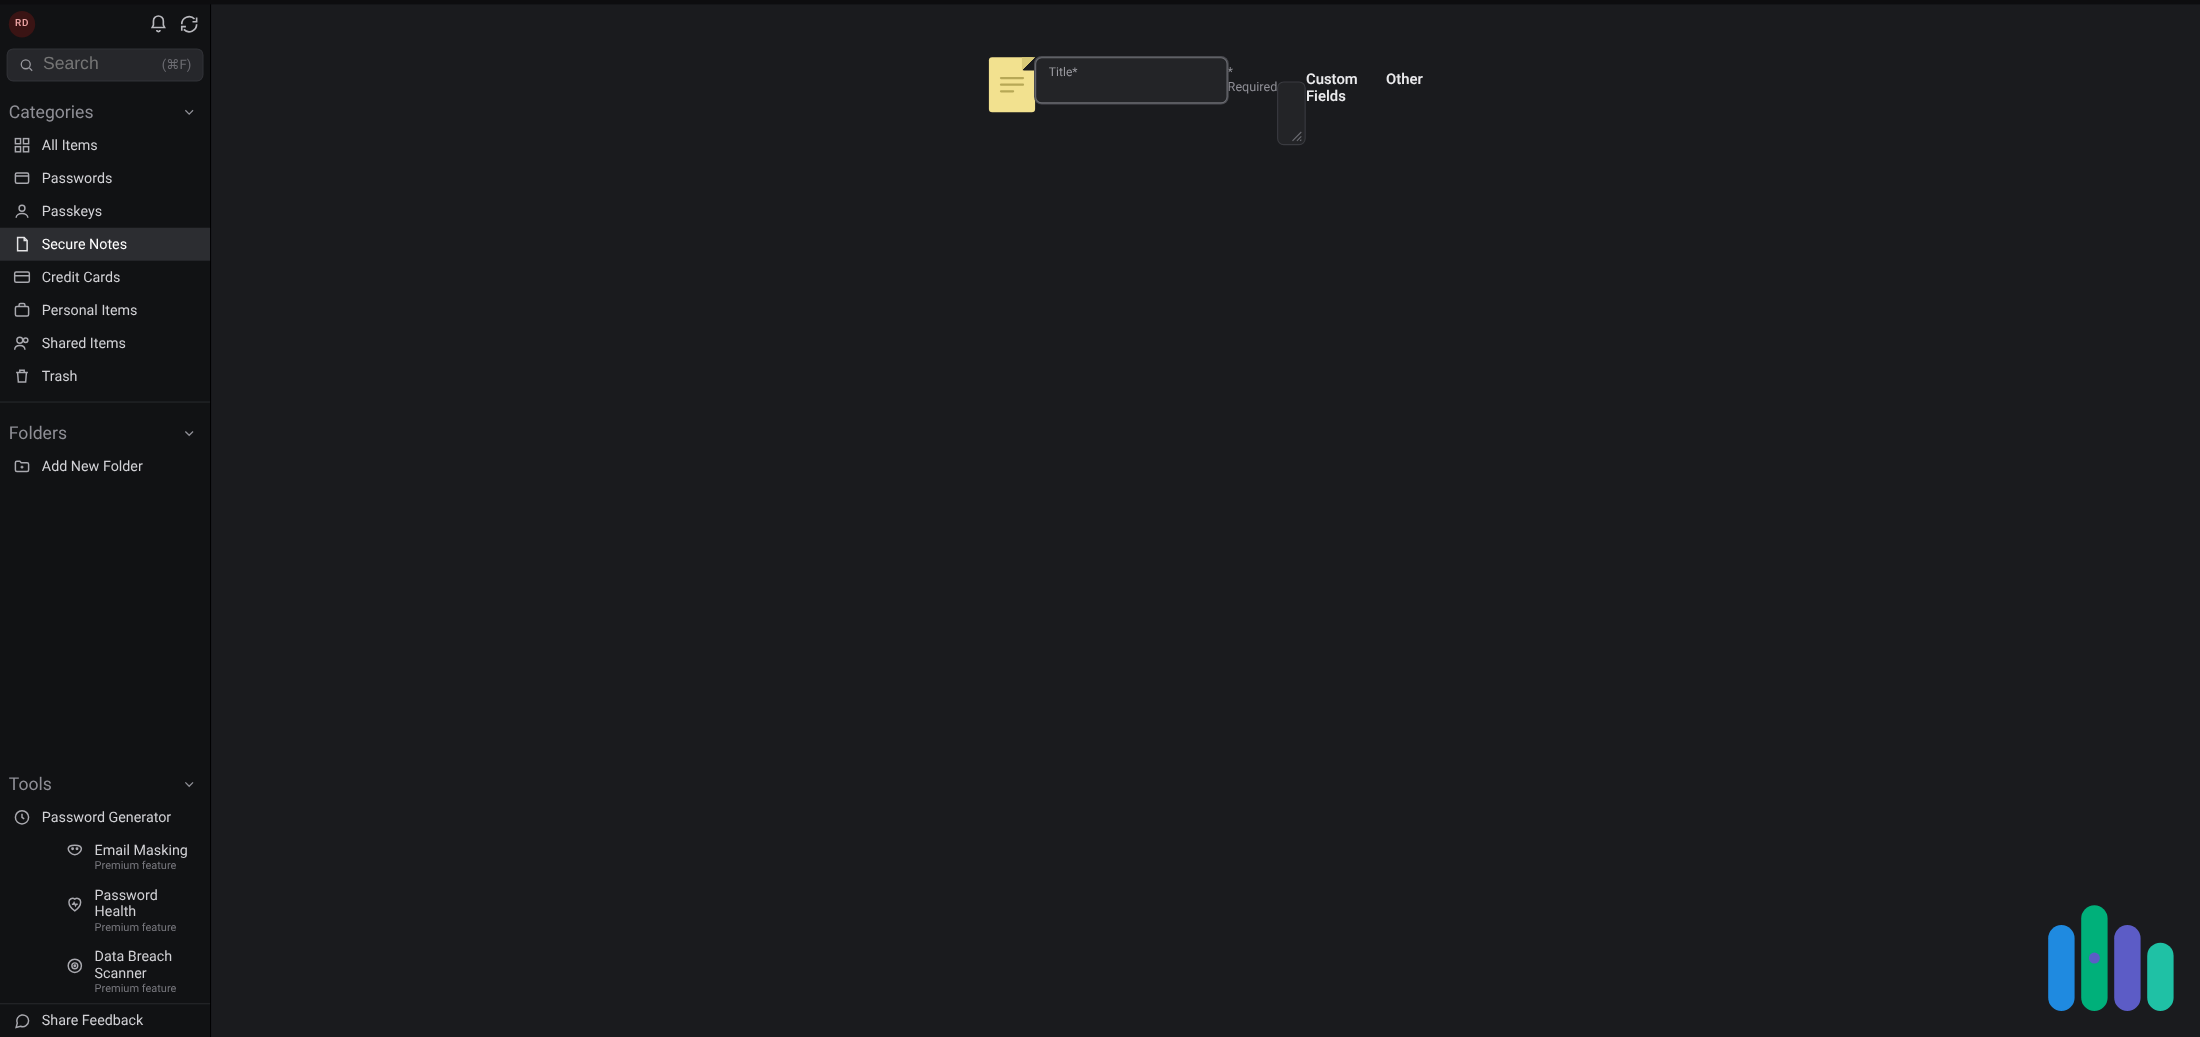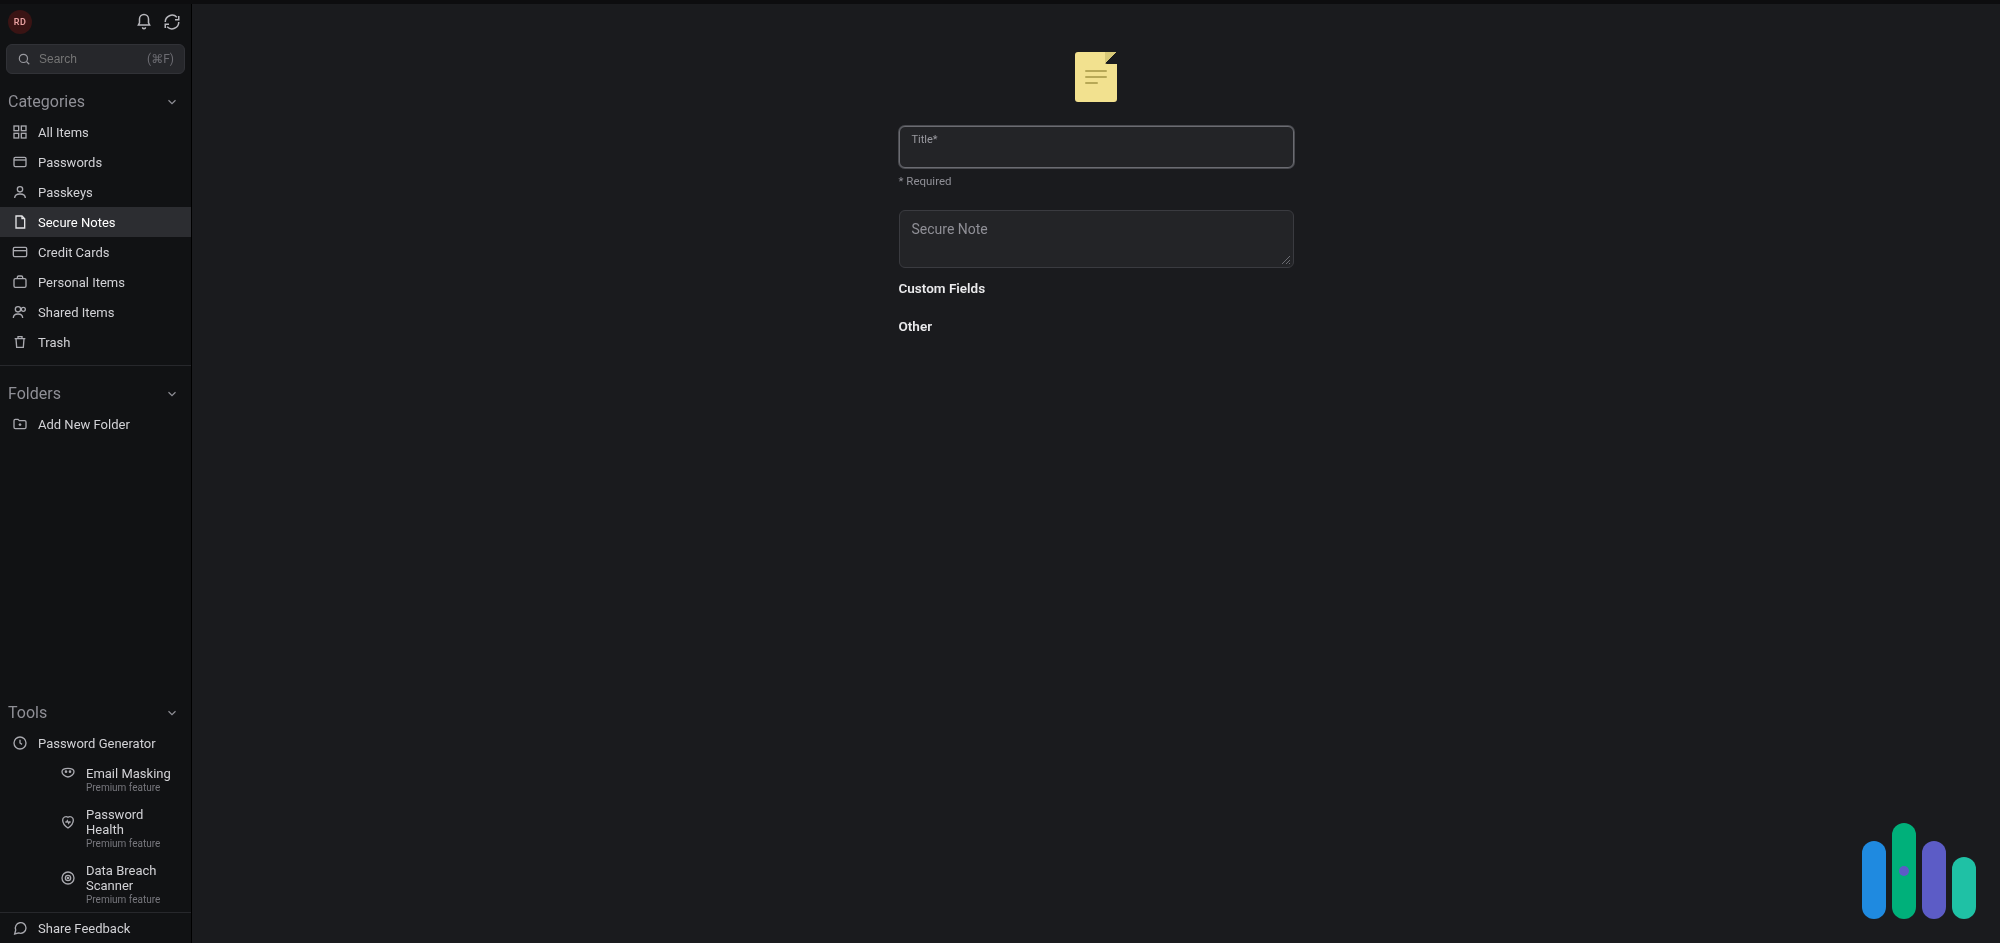--- a/index.html
+++ b/index.html
@@ -65,21 +65,21 @@
     align-items: center;
     padding: 0 10px;
     gap: 8px;
   }
   .search .sicon { width: 14px; height: 14px; color: #9a9aa0; flex-shrink:0; }
   .search input {
     background: transparent;
     border: none;
     outline: none;
     color: #c6c6ca;
-    font-size: 12px;
+    font-size: 16px;
     width: 100%;
   }
   .search .hint {
     color: #6c6c72;
     font-size: 12px;
   }
   .section-header {
     display: flex;
     align-items: center;
     justify-content: space-between;
@@ -112,21 +112,21 @@
     flex: 1;
     background: #1a1b1e;
     display: flex;
     justify-content: center;
     overflow-y: auto;
     padding-top: 52px;
   }
   .form {
     width: 395px;
     display: flex;
-    flex-direction: column;
+    flex-direction: row;
     align-items: stretch;
   }
   .note-icon-wrap {
     display: flex;
     justify-content: center;
     margin-bottom: 24px;
   }
   .note-icon {
     width: 42px; height: 50px;
     background: #f2e18f;
@@ -489,21 +489,20 @@
         </div>
       </div>
 
       <div class="field title-field focus">
         <span class="label">Title*</span>
         <input type="text" value="" style="">
       </div>
       <div class="req-note">* Required</div>
 
       <div class="field textarea-field">
-        <textarea rows="2" placeholder="Secure Note" style=""></textarea>
         <span class="resize-handle">
           <svg viewBox="0 0 10 10" width="10" height="10" fill="none" stroke="currentColor" stroke-width="1">
               <path d="M1 9 9 1M5 9l4-4M8 9l1-1"></path>
             </svg>
         </span>
       </div>
 
       <div class="section-title">Custom Fields</div>
 
       <div class="section-title">Other</div>

